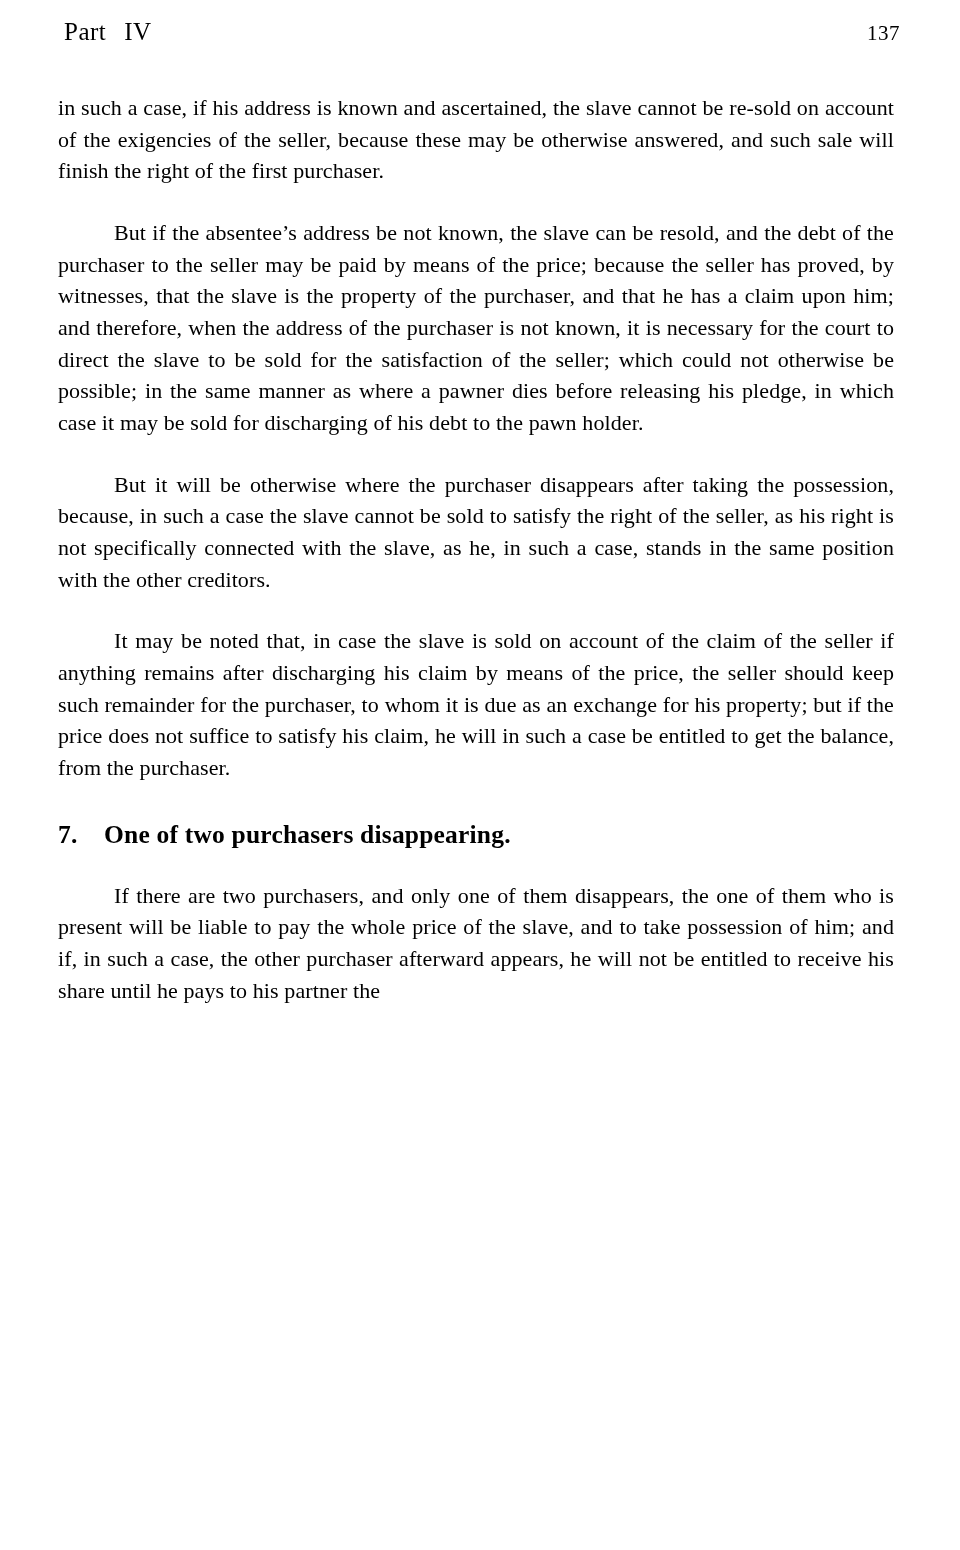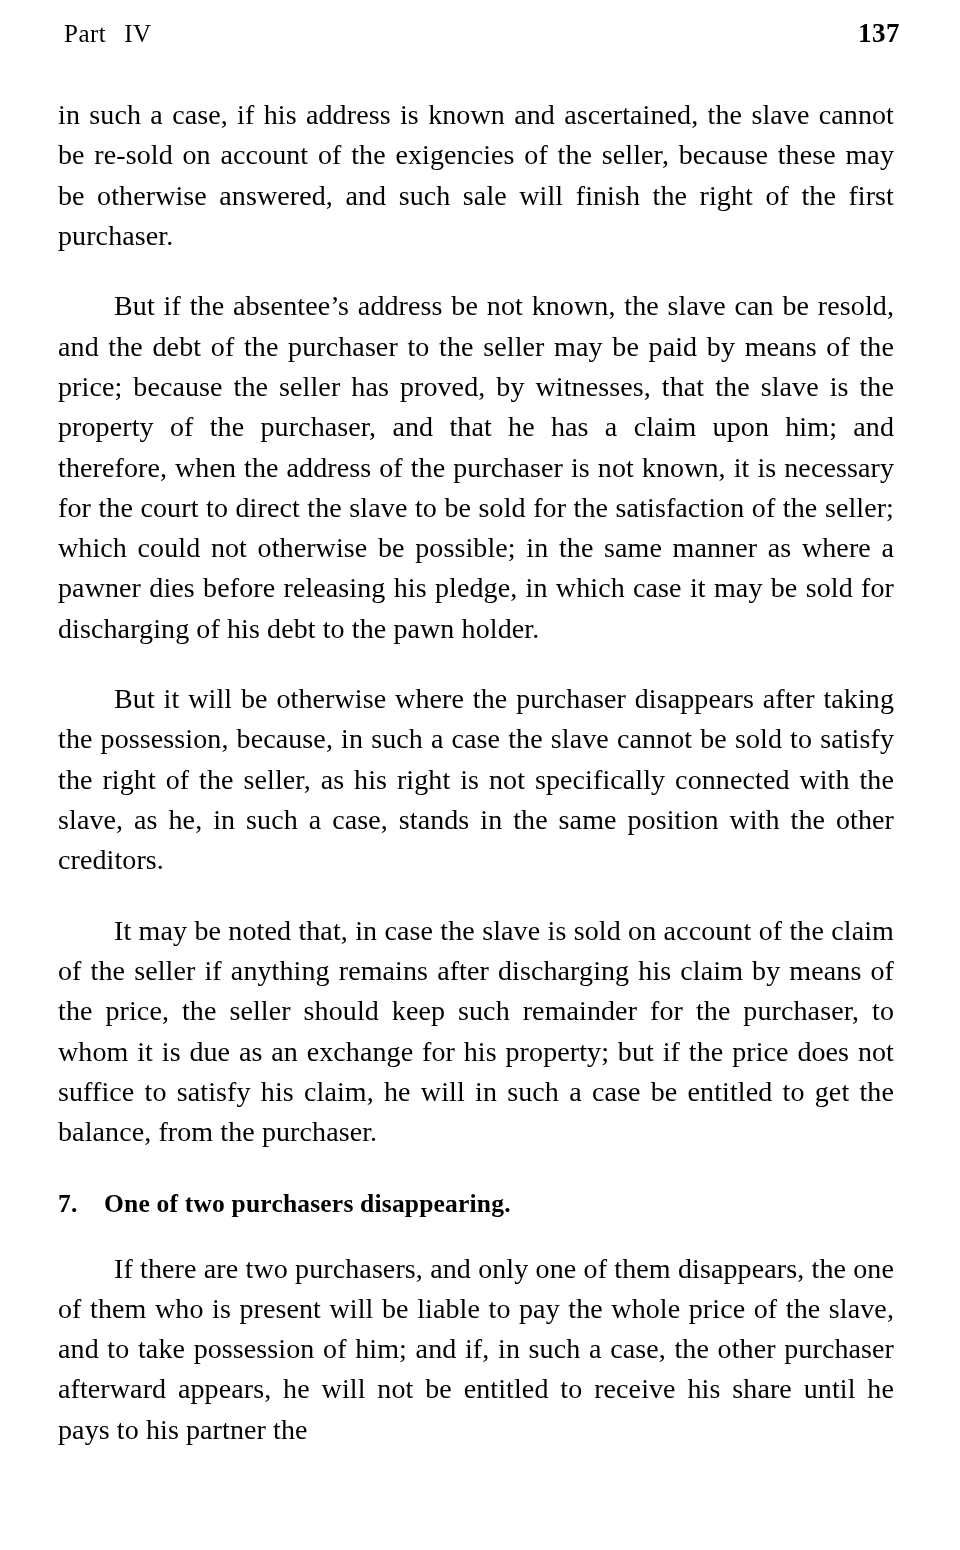--- a/index.html
+++ b/index.html
@@ -33,30 +33,30 @@
     letter-spacing: 0.5px;
   }
   .rh-left .rh-part { margin-right: 18px; }
   .rh-center {
     font-style: italic;
     font-size: 25px;
     letter-spacing: 0.3px;
     margin-left: -30px;
   }
   .rh-right {
-    font-size: 27px;
-    font-weight: bold;
+    font-size: 21px;
+    font-weight: normal;
     letter-spacing: 0.5px;
   }
   .body-text {
     margin-top: 46px;
   }
   p.para {
     margin: 0 8px 30px 0;
-    font-size: 28px;
+    font-size: 22px;
     line-height: 1.44;
     text-align: justify;
     text-justify: inter-word;
     letter-spacing: 0.1px;
   }
   p.para.indent {
     text-indent: 56px;
   }
   p.para:last-child {
     margin-bottom: 0;

